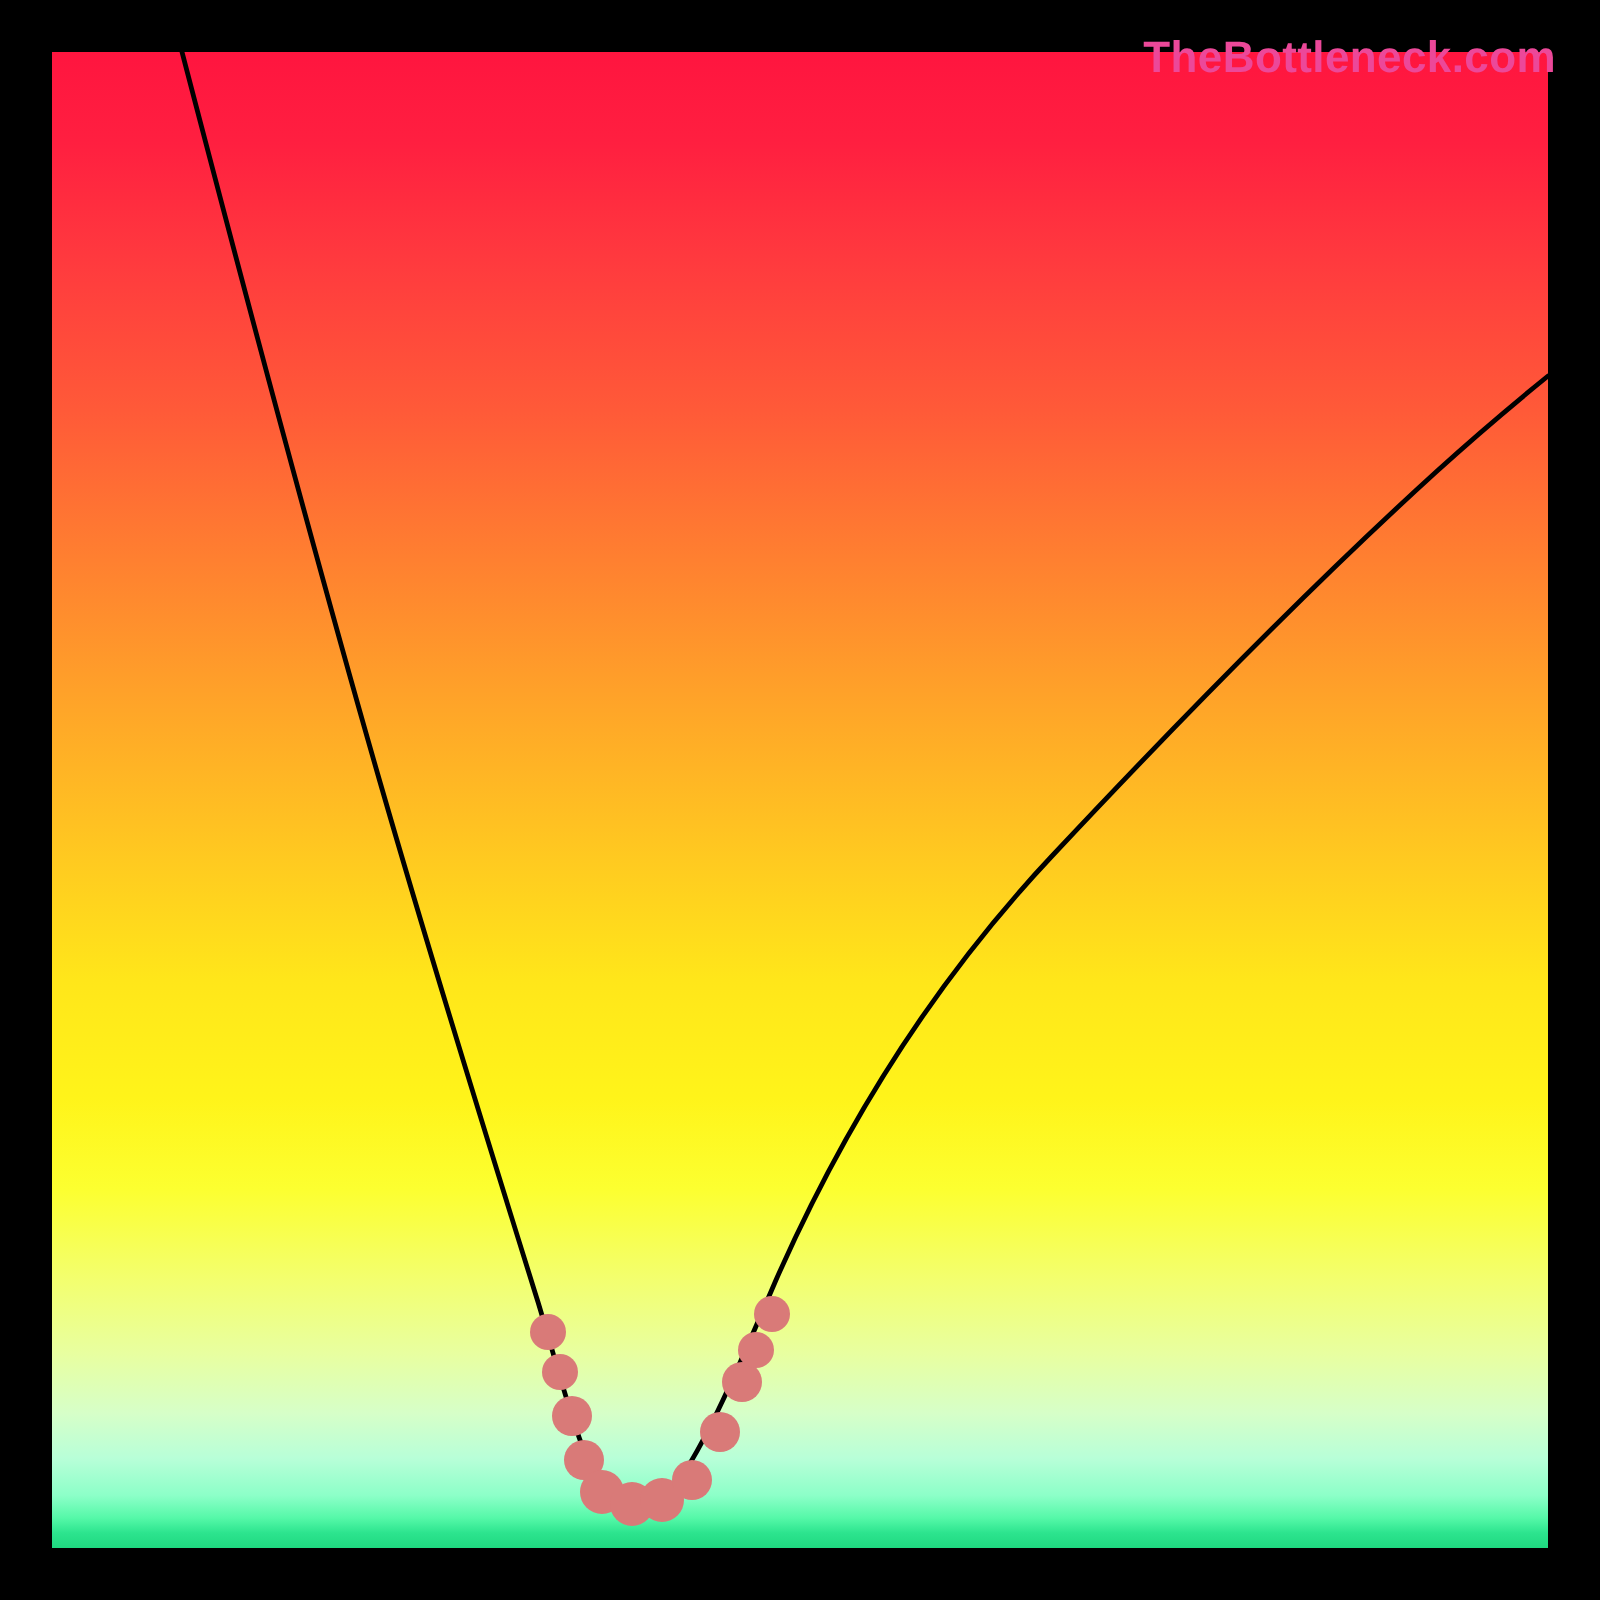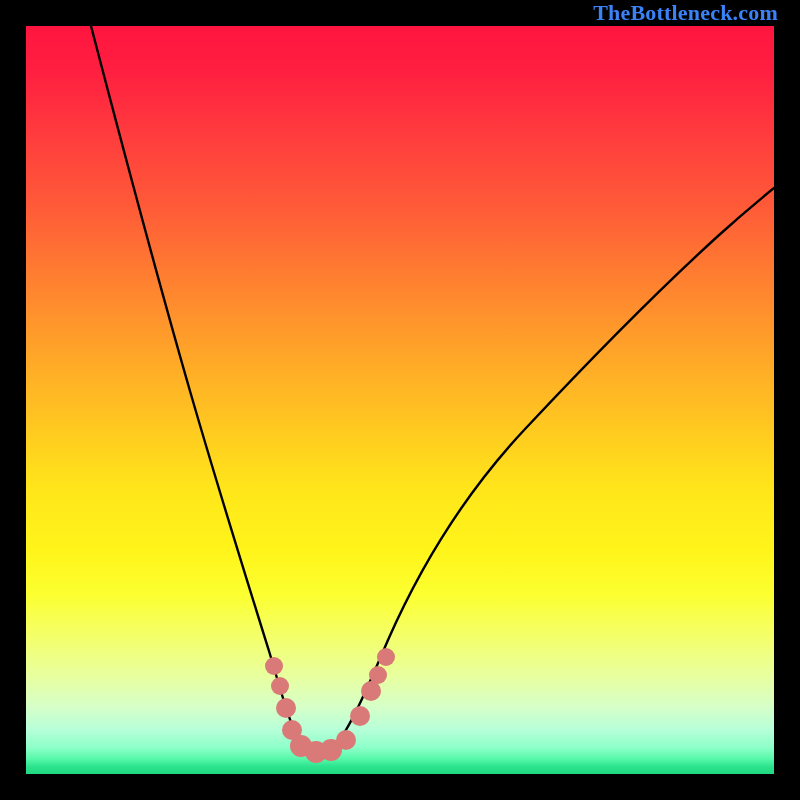--- a/index.html
+++ b/index.html
@@ -38,28 +38,27 @@
       #d6ffc8 91%,
       #b8ffd8 94%,
       #8cffc8 96.5%,
       #55f8a8 98%,
       #2ce48e 99%,
       #1fd880 100%
     );
   }
   .watermark {
     position: absolute;
-    top: 0;
+    top: 16px;
     right: 22px;
-    color: #3b82f6;
+    color: #ec4899;
     font-size: 22px;
     font-weight: 600;
     letter-spacing: 0.2px;
     line-height: 26px;
-    font-family: Liberation Serif, serif;
   }
   svg.curve {
     position: absolute;
     inset: 0;
   }
 </style>
 </head>
 <body>
 
 <div class="frame">

